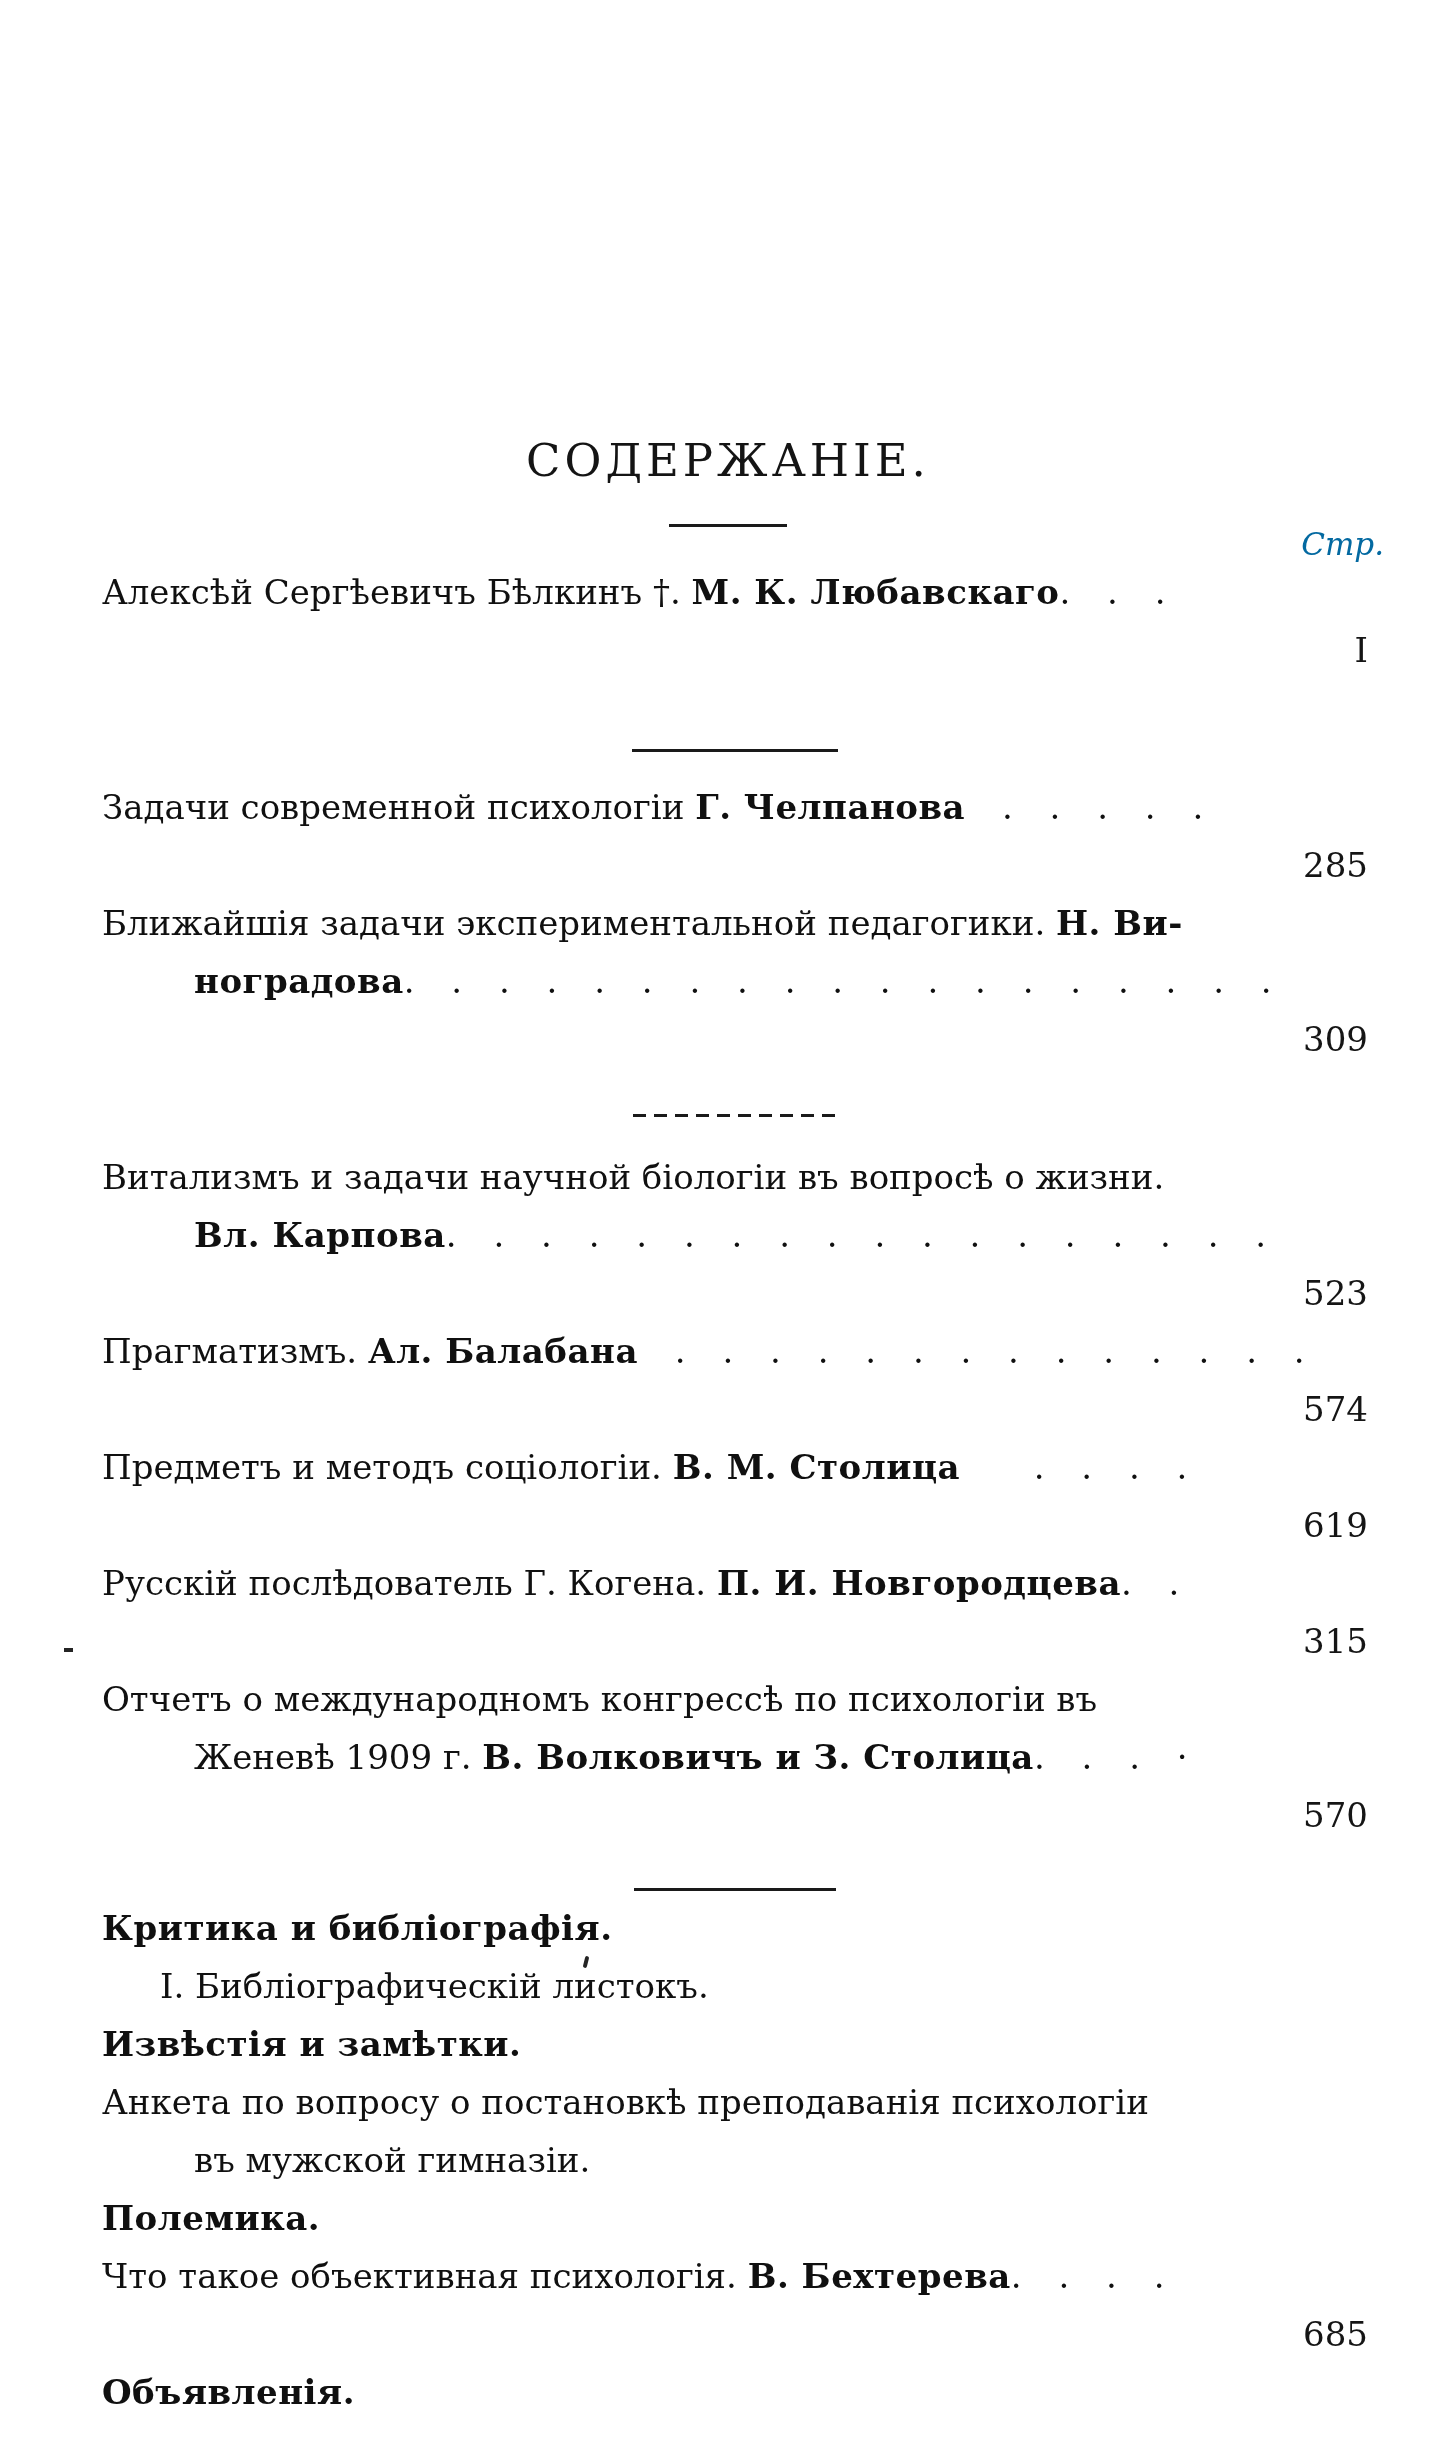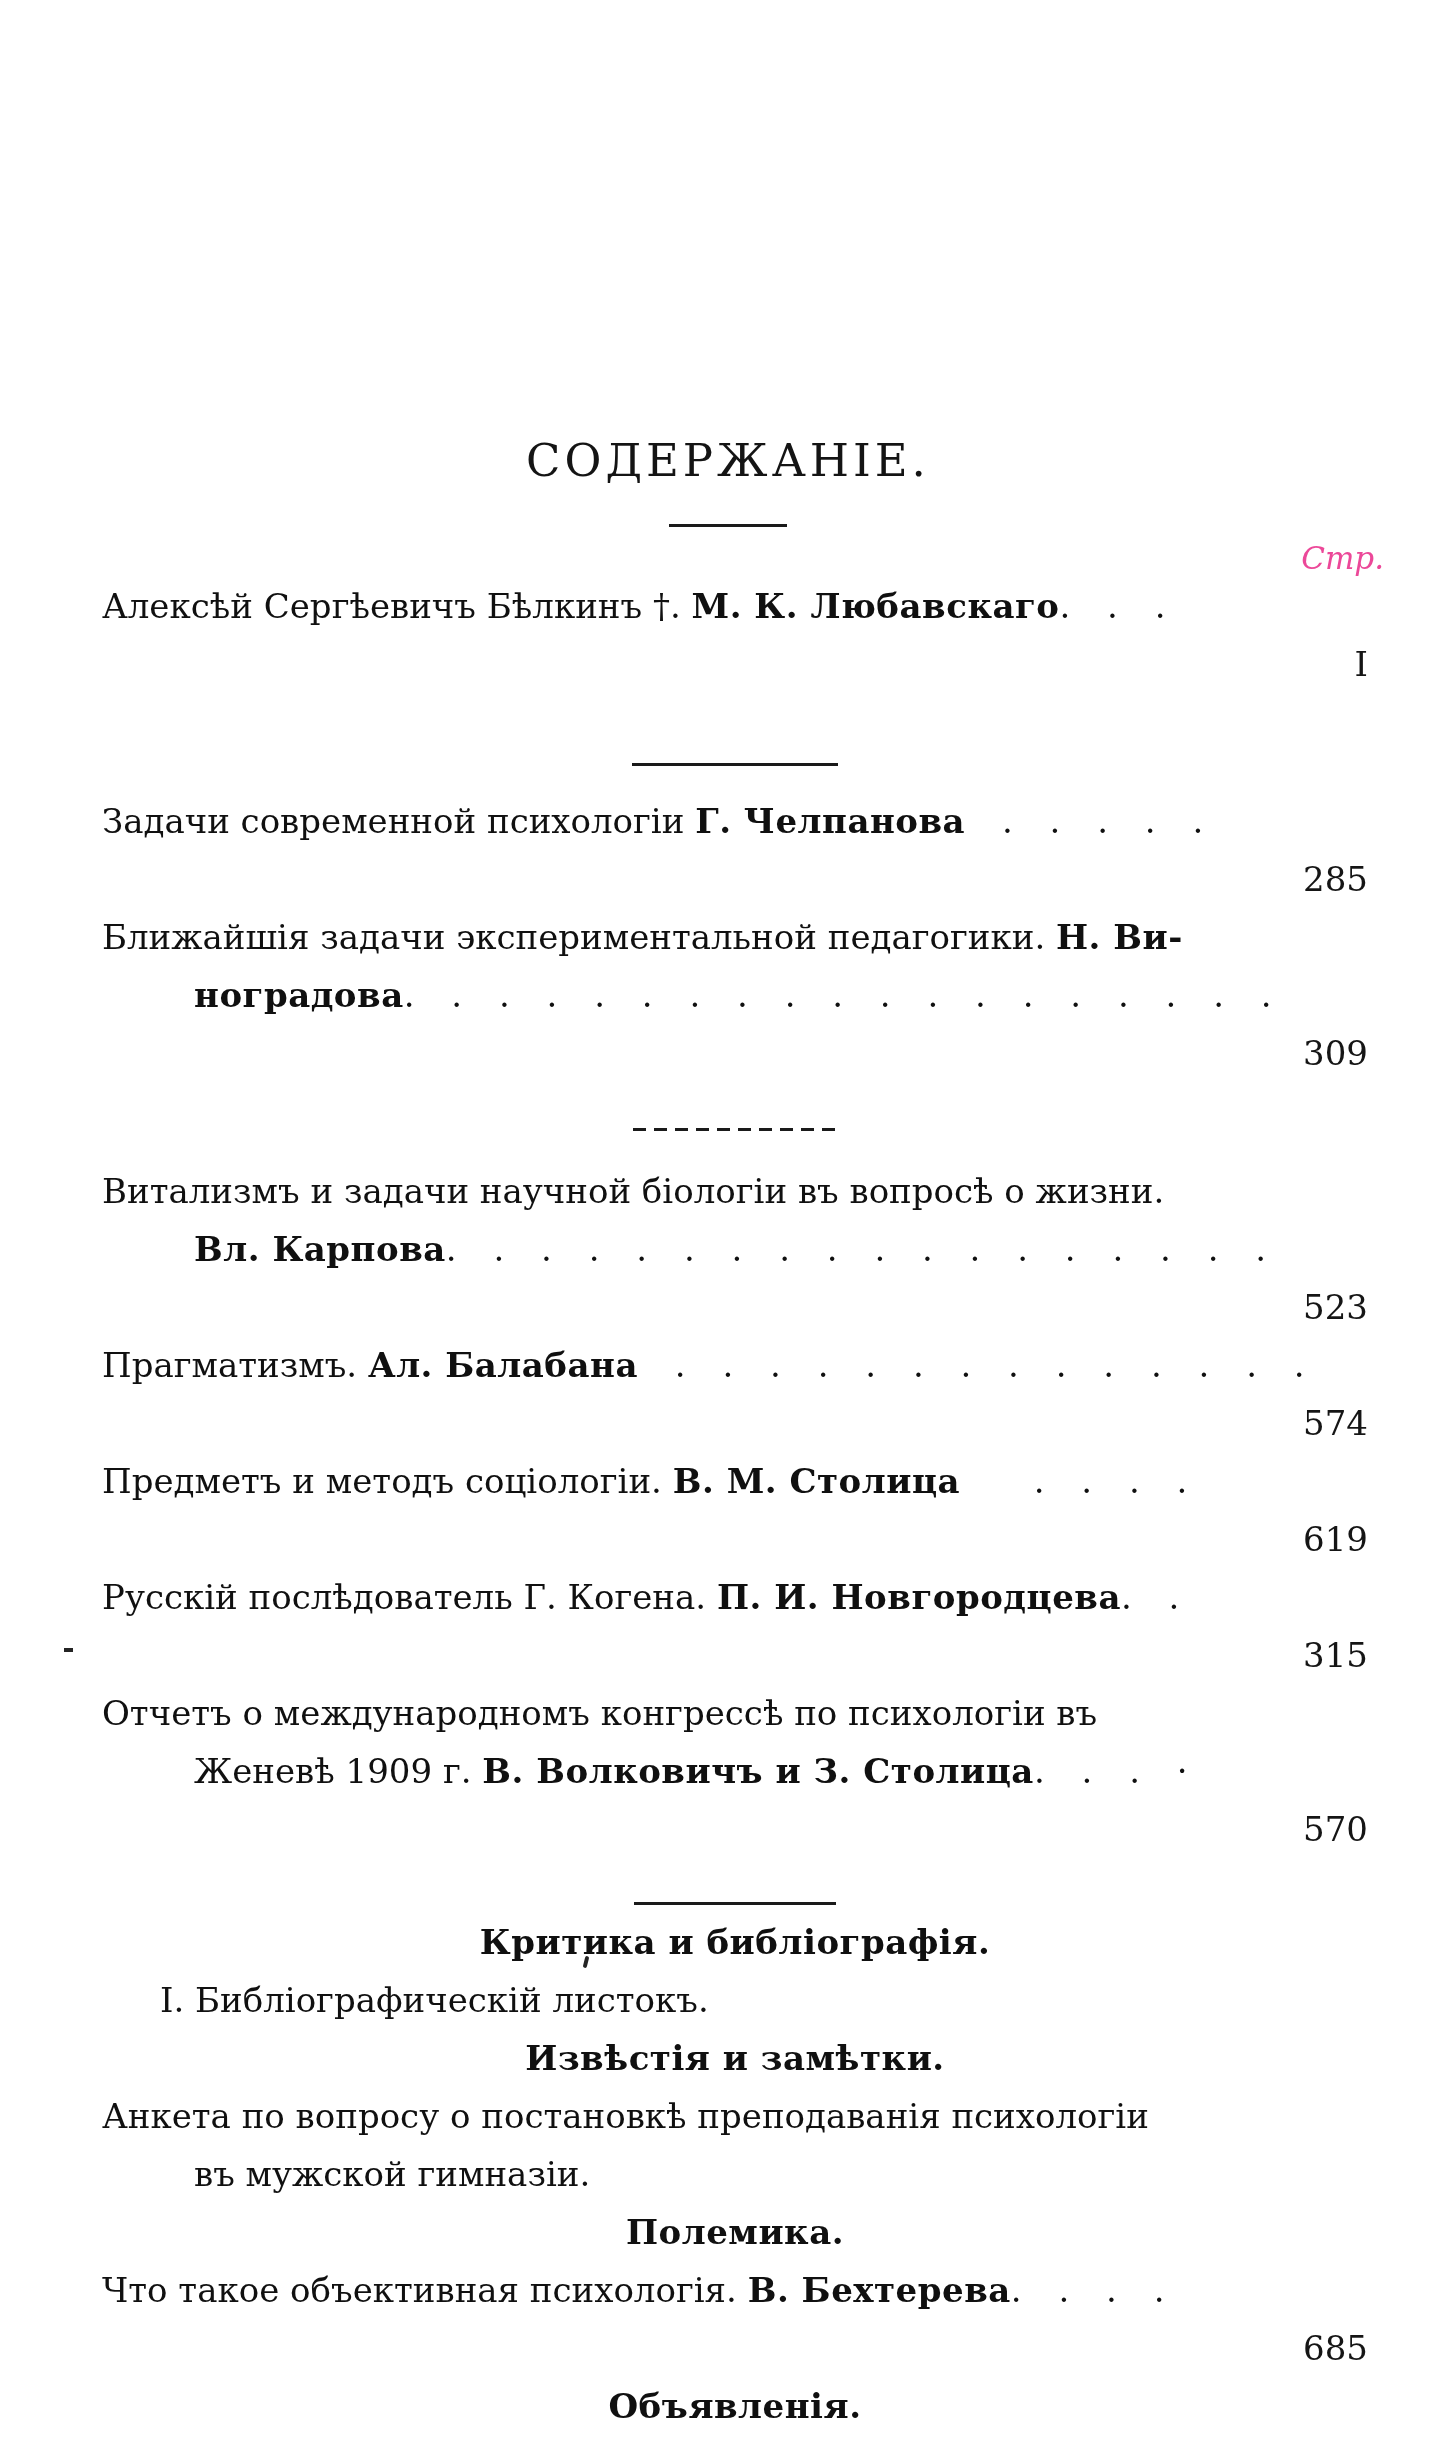--- a/index.html
+++ b/index.html
@@ -31,43 +31,43 @@
   .rule-b { width: 206px; margin-top: 70px; margin-bottom: 26px; }
   .rule-c {
     width: 205px; margin-top: 46px; margin-bottom: 31px;
     background: repeating-linear-gradient(90deg, #1a1a1a 0 13px, transparent 13px 21px);
   }
   .rule-d { width: 202px; margin-top: 44px; margin-bottom: 8px; }
   .rule-e { width: 212px; margin-top: 140px; }
   .str-label {
     text-align: right;
     padding-right: 72px;
-    margin-top: 14px;
+    margin-top: 0;
     font-style: italic;
     font-size: 31px;
     line-height: 34px;
-    color: #ec4899;
+    color: #0369a1;
   }
   .toc {
     margin-top: 2px;
     padding: 0 88px 0 102px;
     font-size: 34px;
   }
   .row {
     display: flex;
     align-items: baseline;
     line-height: 58px;
     min-height: 58px;
     white-space: pre;
     flex-direction: column;
   }
   .row .txt { white-space: pre; }
   .row.indent .txt { padding-left: 92px; }
   .row.subentry .txt { padding-left: 58px; }
-  .row.heading { font-weight: bold; letter-spacing: 0.5px; align-items: center; }
+  .row.heading { font-weight: bold; letter-spacing: 0.5px; }
   .b { font-weight: bold; letter-spacing: 0.5px; }
   .leaders { word-spacing: 26px; }
   .pg {
     margin-left: auto;
     padding-left: 14px;
     text-align: right;
     font-size: 34px;
     color: #151515;
   }
   .speck { position: absolute; background: #242424; }

